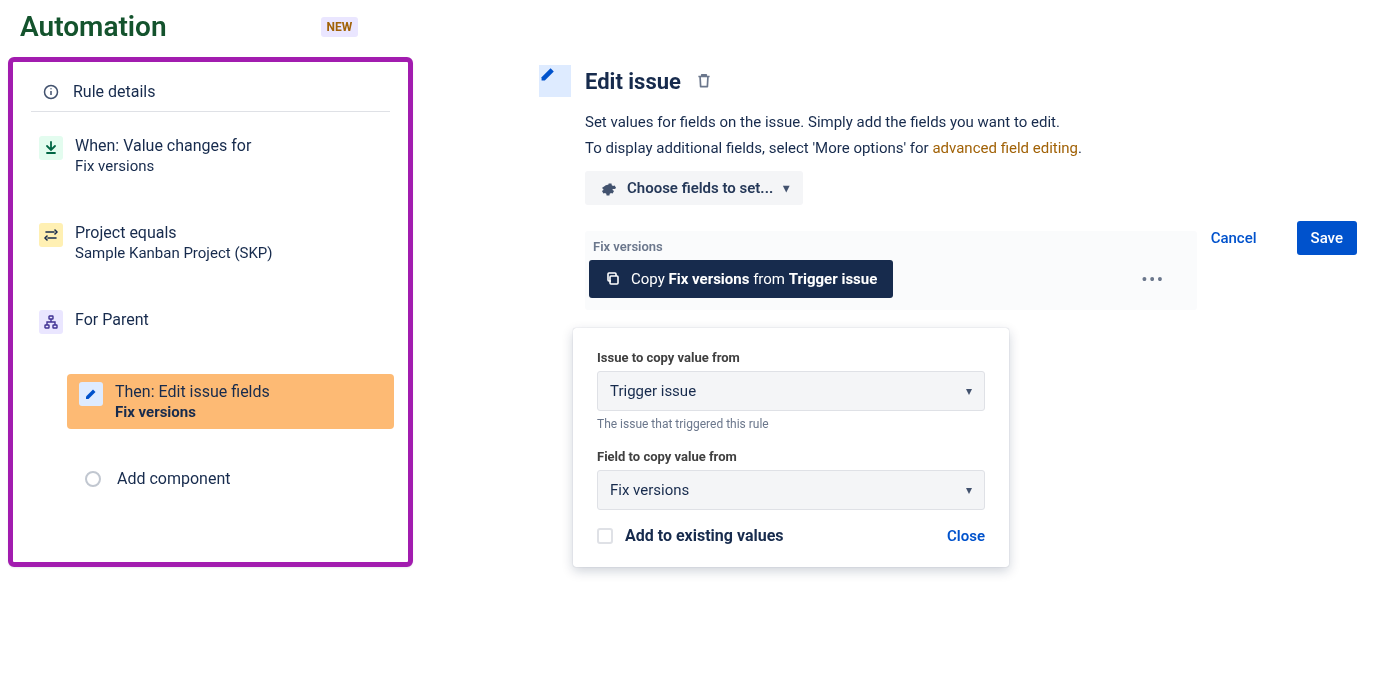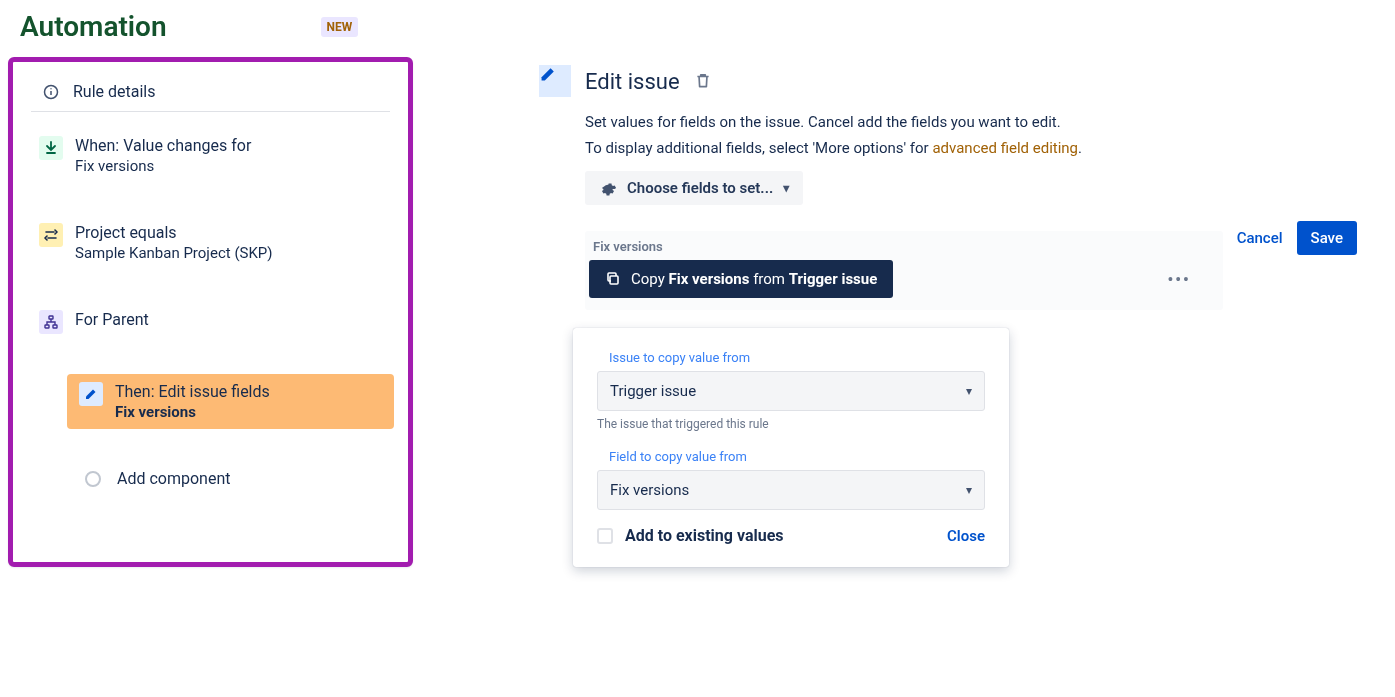--- a/index.html
+++ b/index.html
@@ -99,21 +99,21 @@
   
   .right-panel {
     flex:1;
     padding: 8px 30px 0 126px;
   }
   .rp-header {
     display:flex; align-items:center; gap:14px;
     margin-bottom: 16px;
   }
   .rp-header .icon-blue { width:32px; height:32px; }
-  .rp-title { font-size:22px; font-weight:400; }
+  .rp-title { font-size:22px; font-weight:700; }
   .desc { font-size:15px; color:#172B4D; margin: 8px 0; }
   .desc a { color:#a16207; text-decoration:none; }
   .choose-fields {
     display:inline-flex; align-items:center; gap:10px;
     background:#F4F5F7;
     border-radius:3px;
     padding:8px 14px;
     margin-top:6px;
     font-size:15px; font-weight:600; color:#253858;
   }
@@ -136,33 +136,33 @@
   }
   .popover {
     background:#fff;
     border-radius:3px;
     box-shadow: 0 4px 12px rgba(9,30,66,.20), 0 0 1px rgba(9,30,66,.31);
     padding: 22px 24px;
     margin: 18px 0 0 -12px;
     width: 436px;
     position: relative;
   }
-  .popover .plabel { font-size:13px; font-weight:400; color:#3b82f6; margin-bottom:6px;margin-left:12px; }
+  .popover .plabel { font-size:13px; font-weight:700; color:#404040; margin-bottom:6px; }
   .select {
     background:#F4F5F7; border:1px solid #DFE1E6; border-radius:3px;
     padding:10px 12px; font-size:15px; color:#172B4D;
     display:flex; justify-content:space-between; align-items:center;
     margin-bottom:6px;
   }
   .hint { font-size:12px; color:#6B778C; margin-bottom:18px; }
   .popover-footer { display:flex; justify-content:space-between; align-items:center; margin-top:16px; }
   .checkbox-row { display:flex; align-items:center; gap:12px;font-weight:bold; }
   .checkbox { width:16px; height:16px; border:2px solid #DFE1E6; border-radius:3px; }
   .close-link { color:#0052CC; font-weight:600; font-size:15px; }
-  .actions { display:flex; gap:0; justify-content:flex-end; margin-top: 16px; }
+  .actions { display:flex; gap:26px; justify-content:flex-end; margin-top: 16px; }
   .btn { padding:8px 14px; border-radius:3px; font-size:15px; font-weight:500; }
   .btn-primary { background:#0052CC; color:#fff; }
   .btn-link { color:#0052CC; }
   .right-row { display:flex; align-items:flex-start; }
   .right-main { flex:1; }
   .chev { font-size:12px; color:#42526E; }
   svg { display:block; }
   .indent-body { margin-left: 46px; }
 </style>
 </head>
@@ -260,21 +260,21 @@
       </div>
       <div class="rp-title">Edit issue</div>
       <span>
         <svg width="18" height="18" viewBox="0 0 16 16">
             <path d="M3 4 L13 4 M6 4 L6 2.5 L10 2.5 L10 4 M4.5 4 L5 13 L11 13 L11.5 4" stroke="#6B778C" stroke-width="1.5" fill="none" stroke-linejoin="round"></path>
           </svg>
       </span>
     </div>
 
     <div class="indent-body">
-      <div class="desc">Set values for fields on the issue. Cancel add the fields you want to edit.</div>
+      <div class="desc">Set values for fields on the issue. Simply add the fields you want to edit.</div>
       <div class="desc">
         <span>To display additional fields, select 'More options' for </span><a href="#">advanced field editing</a><span>.</span>
       </div>
 
       <div class="choose-fields">
         <span>
           <svg width="18" height="18" viewBox="0 0 20 20" fill="#42526E">
               <path d="M10 6.5a3.5 3.5 0 1 0 0 7 3.5 3.5 0 0 0 0-7zm7.4 4.7 1.6-1.2-1.6-2.8-1.9.5a6 6 0 0 0-1.3-.8l-.3-2h-3.2l-.3 2c-.5.2-.9.5-1.3.8l-1.9-.5L3.2 10l1.6 1.2c0 .3 0 .6.1.9l-1.6 1.2 1.6 2.8 1.9-.5c.4.3.8.6 1.3.8l.3 2h3.2l.3-2c.5-.2.9-.5 1.3-.8l1.9.5 1.6-2.8-1.6-1.2c.1-.3.1-.6 0-.9z"></path>
             </svg>
         </span>

